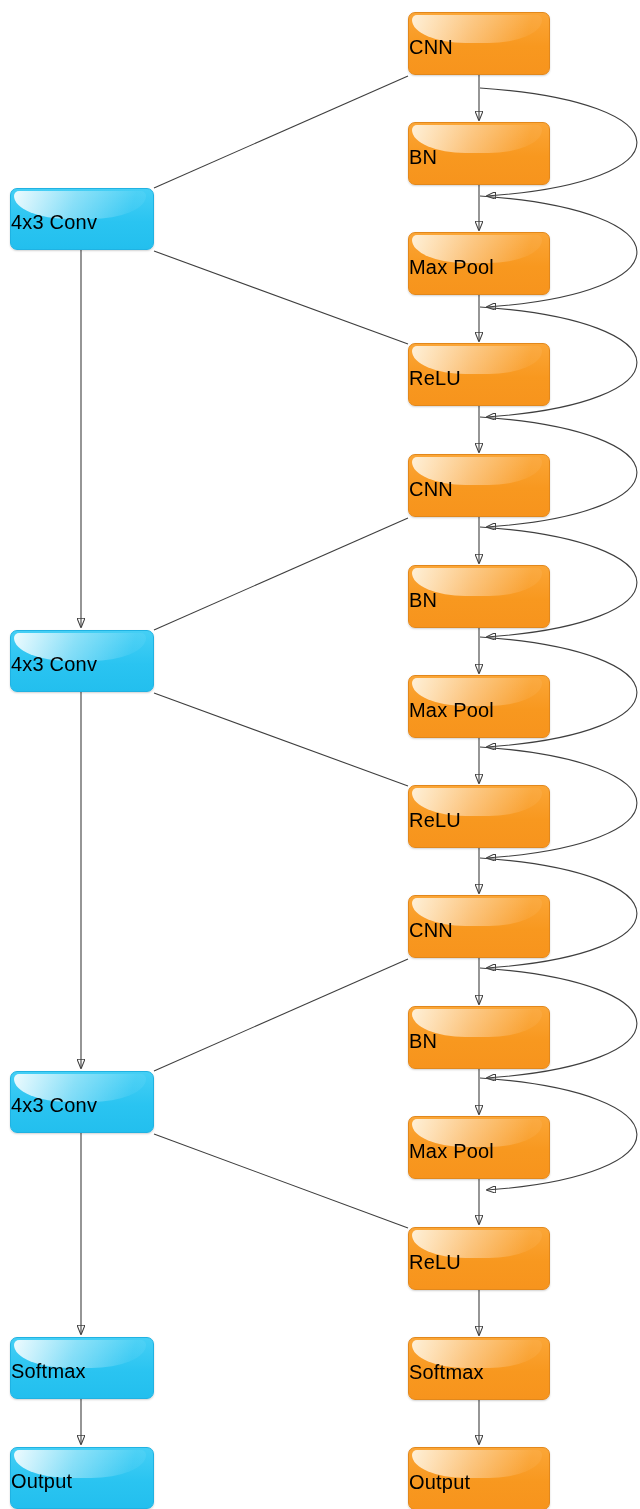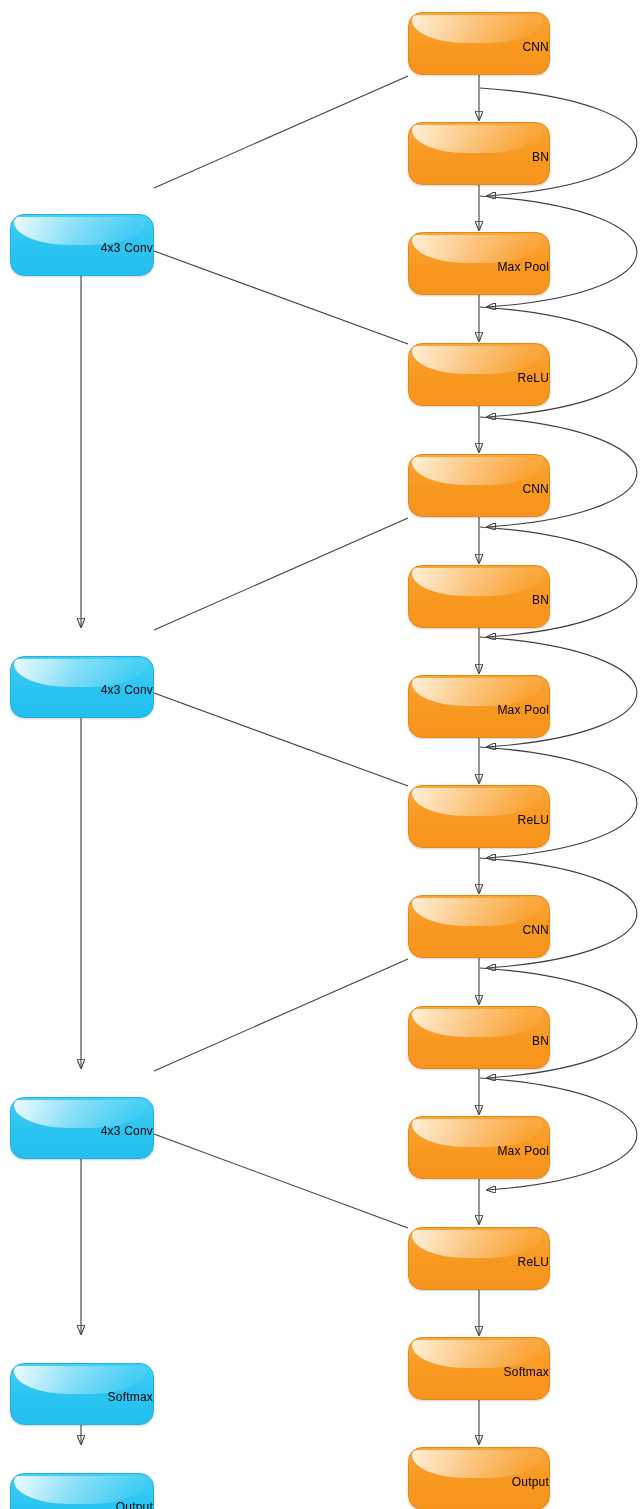--- a/index.html
+++ b/index.html
@@ -5,43 +5,42 @@
   html,body{margin:0;padding:0;}
   body{
     width:640px;height:1509px;position:relative;background:#ffffff;
     font-family:"Liberation Sans",sans-serif;color:#000;
     overflow:hidden;
   }
   .canvas{position:absolute;left:0;top:0;width:640px;height:1509px;}
   svg.wires{position:absolute;left:0;top:0;}
   svg.wires path{fill:none;stroke:#3f3f3f;stroke-width:1.1;}
   .node{
-    position:absolute;box-sizing:border-box;border-radius:14px;
-    display:flex;align-items:center;justify-content:flex-end;
-    font-size:12px;line-height:1;letter-spacing:.2px;
+    position:absolute;box-sizing:border-box;border-radius:7px;
+    display:flex;align-items:center;justify-content:flex-start;
+    font-size:20px;line-height:1;letter-spacing:.2px;
   }
   .node .gloss{
     position:absolute;left:3px;top:2px;right:7px;height:46%;
     border-radius:6px 6px 50% 50% / 6px 6px 100% 100%;
     pointer-events:none;
   }
   .node .lbl{position:relative;padding-top:6px;}
   .orange{
     background:linear-gradient(180deg,#fba637 0%,#f8981f 55%,#f7941d 100%);
     border:1px solid #e2881c;
     box-shadow:0 1px 2px rgba(0,0,0,.18);
   }
   .orange .gloss{
     background:linear-gradient(105deg,rgba(255,244,224,.95) 0%,rgba(255,255,255,.40) 45%,rgba(255,255,255,.06) 88%);
   }
   .blue{
     background:linear-gradient(180deg,#45cff5 0%,#2ac4f1 55%,#23bfee 100%);
     border:1px solid #20b2e2;
     box-shadow:0 1px 2px rgba(0,0,0,.18);
-    margin-top:26px;
   }
   .blue .gloss{
     background:linear-gradient(105deg,rgba(246,253,255,.95) 0%,rgba(255,255,255,.40) 45%,rgba(255,255,255,.06) 88%);
   }
   
   .rcol{left:408px;width:142px;height:63px;}
   
   .lcol{left:10px;width:144px;height:62px;}
 </style>
 </head>

